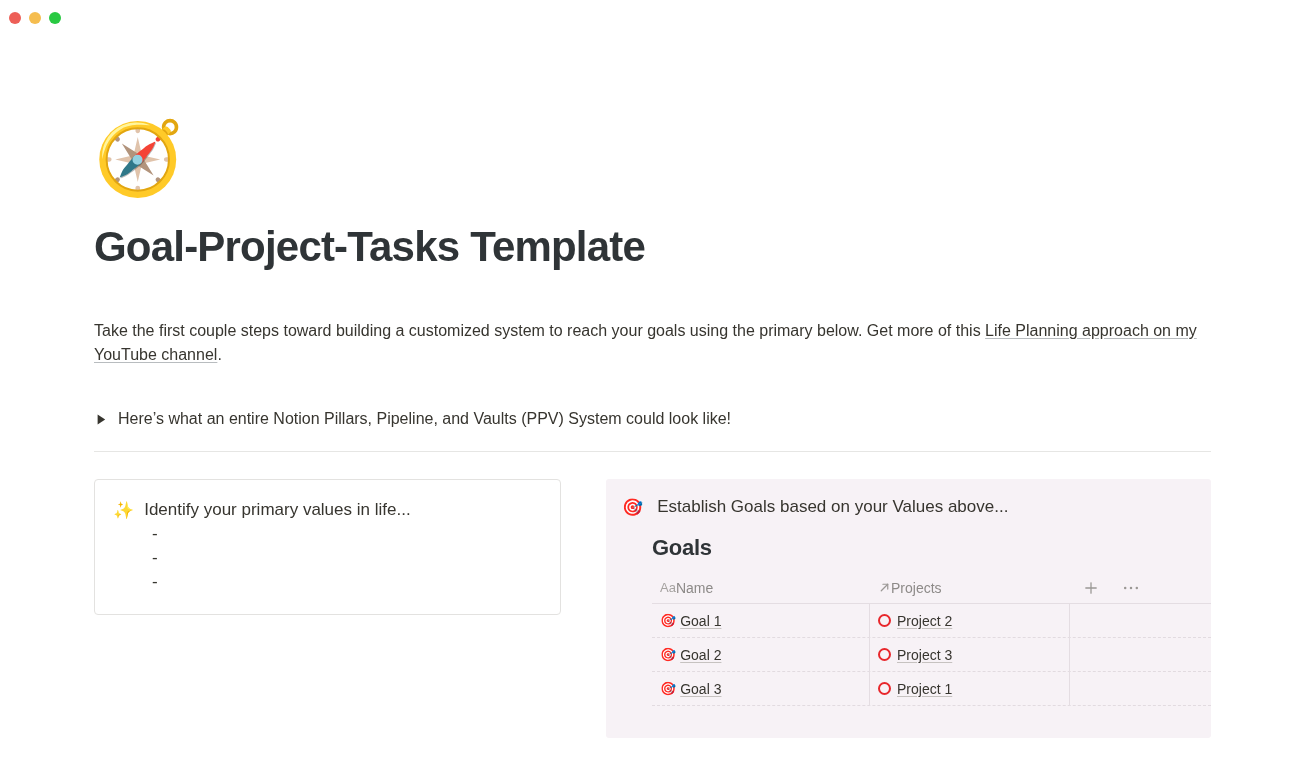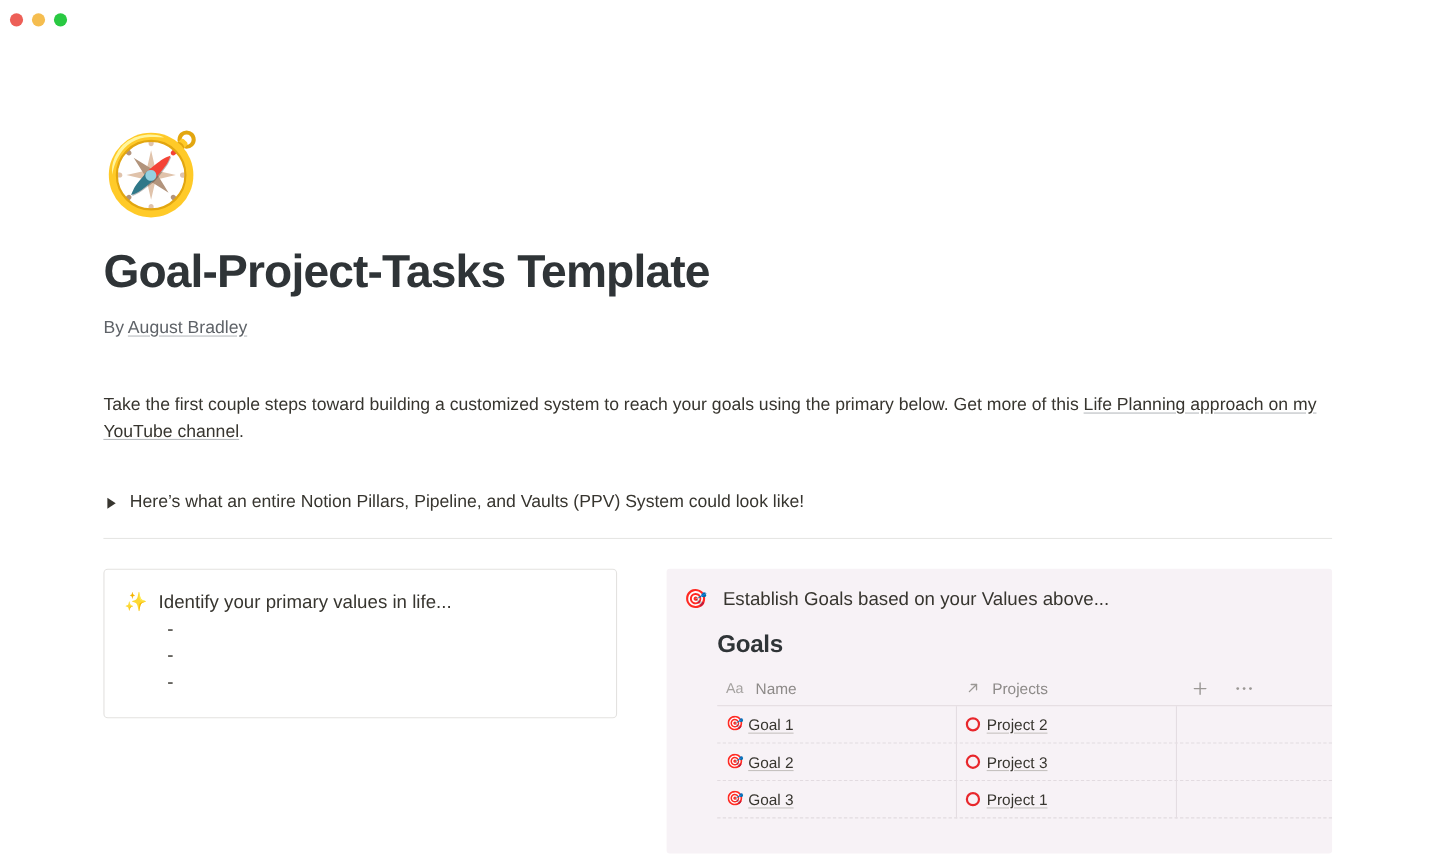--- a/index.html
+++ b/index.html
@@ -240,21 +240,21 @@
     font-size: 14px;
     color: #37352f;
   }
   .thead {
     display: flex;
     height: 32px;
     align-items: center;
     border-bottom: 1px solid #e4dde2;
   }
   .th {
-    display: flex; align-items: center; gap: 11px;
+    display: flex; align-items: center; gap: 0;
     height: 32px;
     color: #8d8a88;
     font-size: 14px;
     padding-left: 8px;
     cursor: pointer;
   }
   .th.name     { width: 218px; flex: 0 0 218px; }
   .th.projects { width: 200px; flex: 0 0 200px; }
   .th.actions  { flex: 1 1 auto; display: flex; align-items: center; gap: 22px; padding-left: 12px; }
   .th-icon { color: #9b9895; display: flex; align-items: center; }
@@ -324,21 +324,20 @@
     </div>
   </div>
 
   <div class="content">
     <div class="page-inner">
 
       <div class="page-icon">🧭</div>
 
       <h1 class="page-title">Goal-Project-Tasks Template</h1>
 
-      <div class="byline"><span>By </span><span class="author">August Bradley</span></div>
 
       <p class="intro"><span>Take the first couple steps toward building a customized system to reach your goals using the primary below. Get more of this </span><a>Life Planning approach on my YouTube channel</a><span>.</span></p>
 
       <div class="toggle-block">
         <span class="toggle-arrow">
           <svg width="9" height="11" viewBox="0 0 9 11" aria-hidden="true">
             <path d="M0.6 0.6 L8.2 5.5 L0.6 10.4 Z" fill="#37352f"></path>
           </svg>
         </span>
         <span>Here’s what an entire Notion Pillars, Pipeline, and Vaults (PPV) System could look like!</span>

